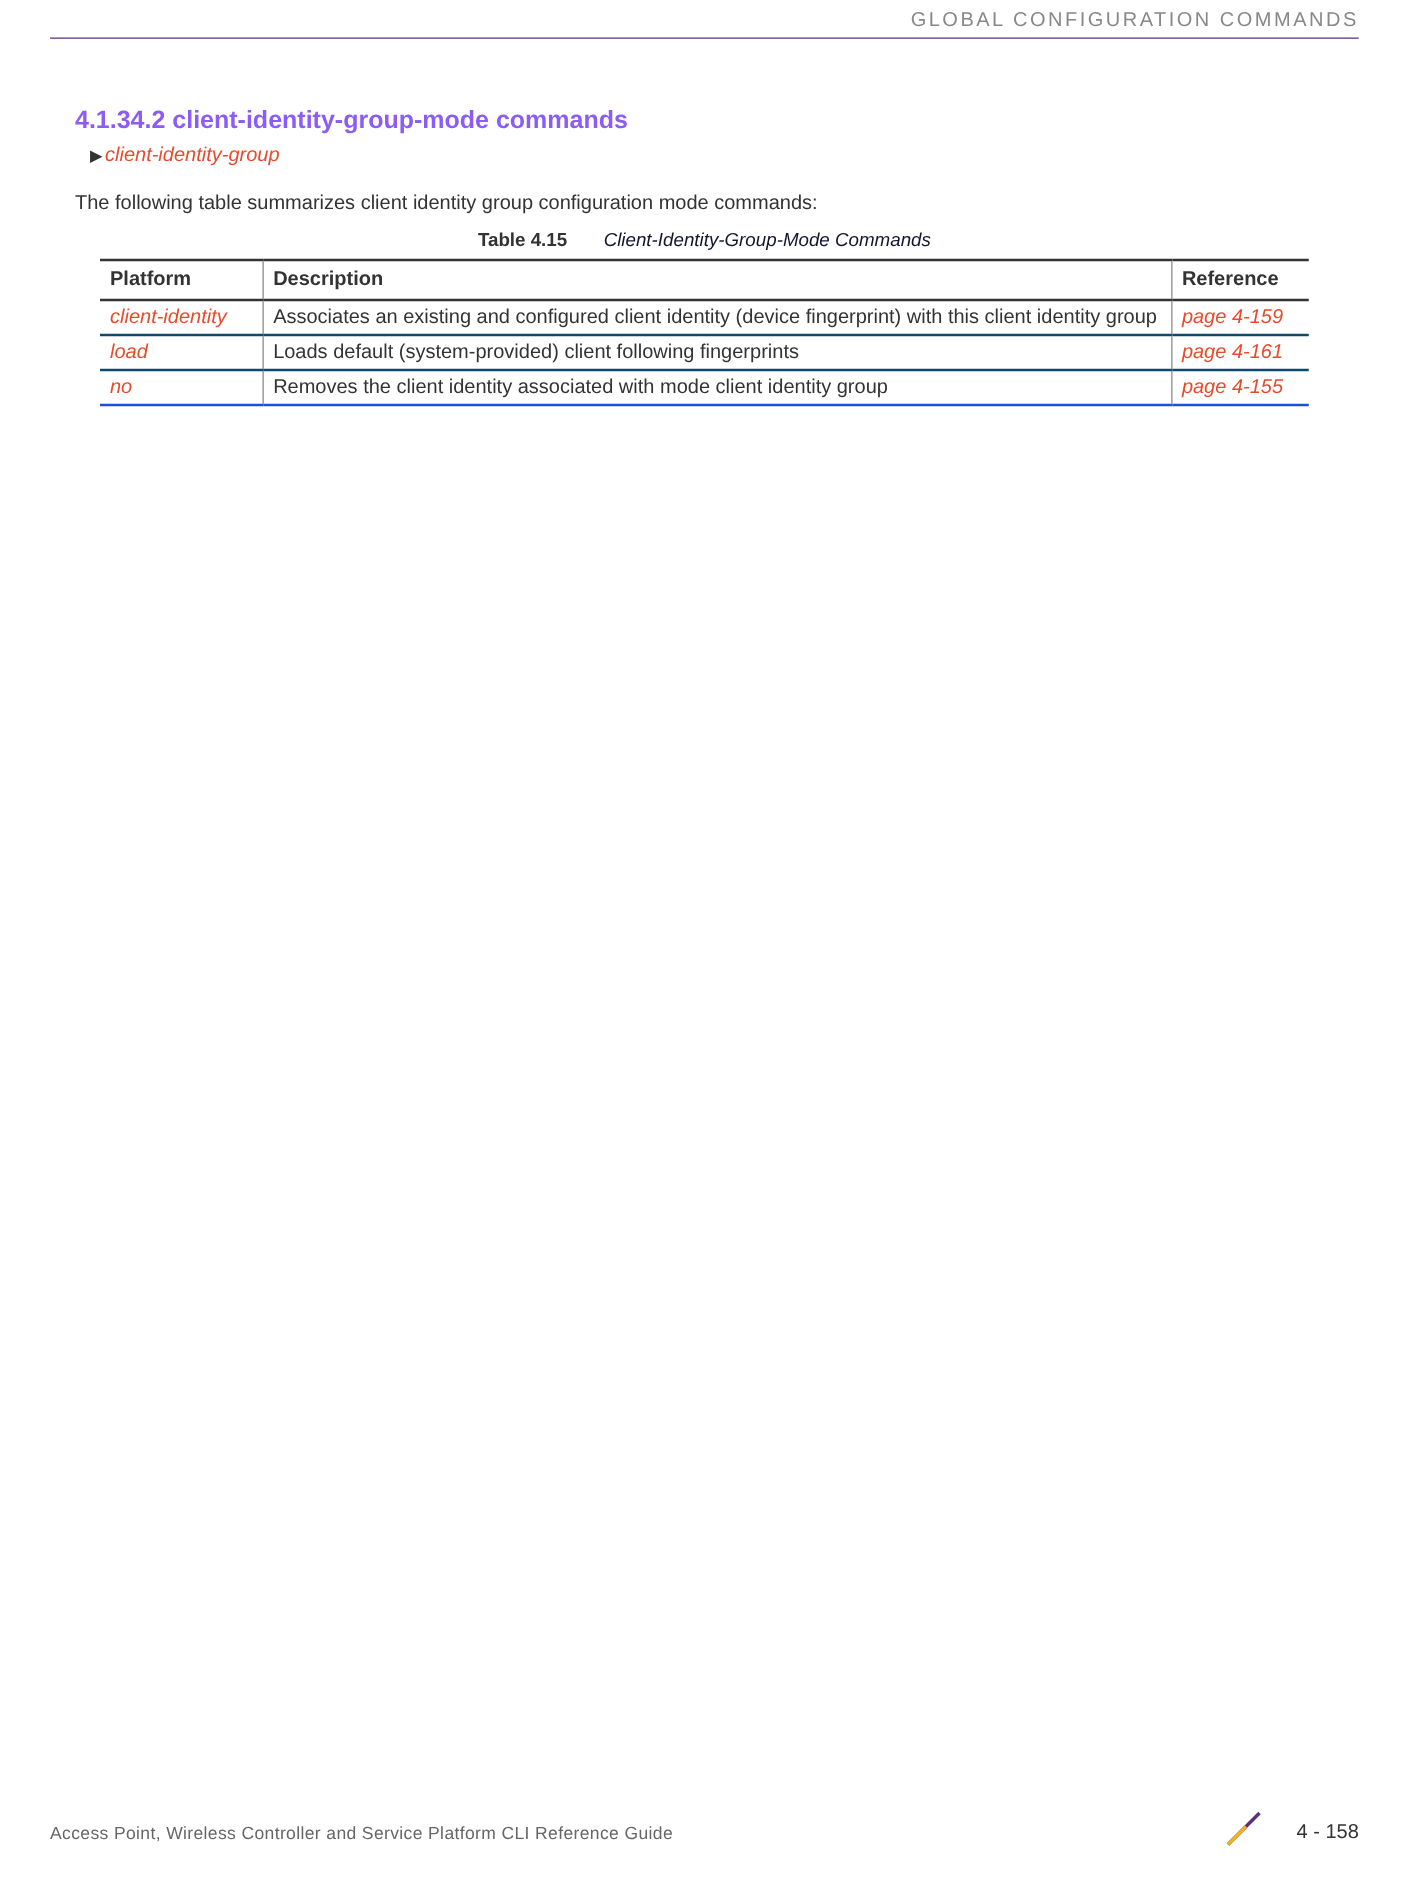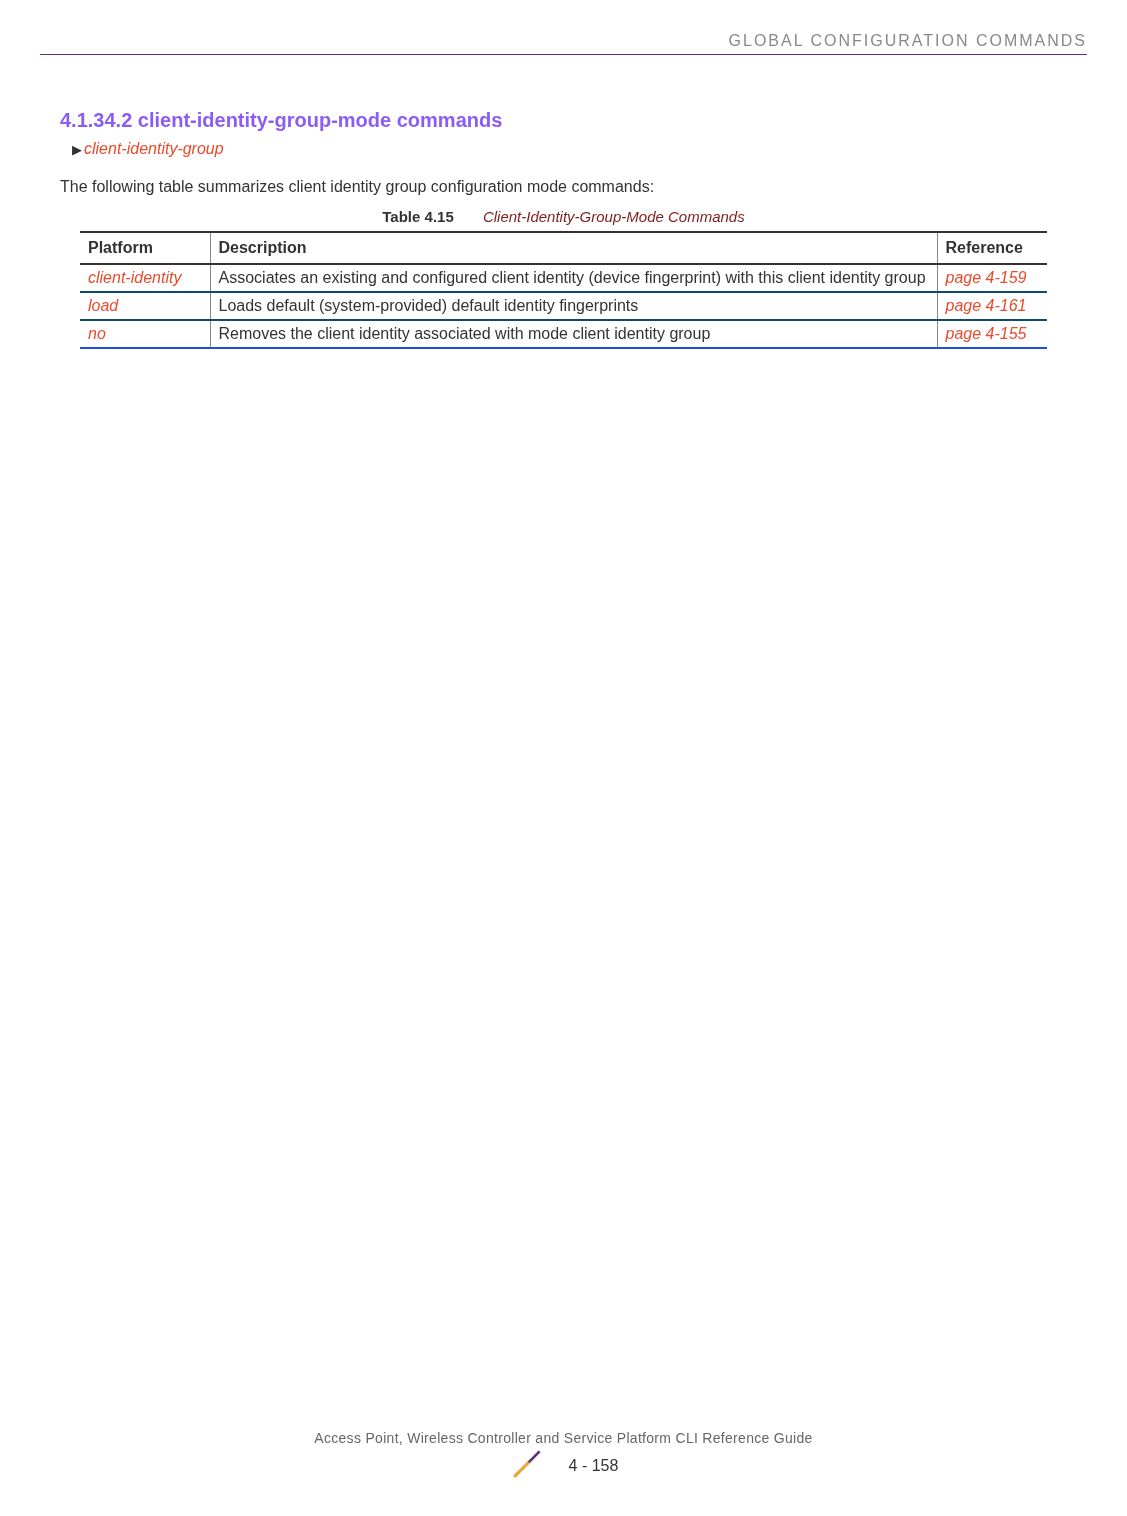--- a/index.html
+++ b/index.html
@@ -10,21 +10,21 @@
     body {
       font-family: Arial, Helvetica, sans-serif;
       background: #fff;
       width: 1127px;
       height: 1516px;
       position: relative;
       color: #333;
     }
     .page-header {
       text-align: right;
-      padding: 32px 40px 4px;
+      padding: 8px 40px 4px;
       font-size: 16px;
       letter-spacing: 2px;
       color: #888;
       font-weight: 300;
     }
     .header-rule {
       margin: 0 40px 4px 40px;
       border: none;
       border-top: 1.5px solid #5b2e7e;
     }
@@ -59,21 +59,21 @@
       text-align: center;
       font-size: 15px;
       margin-bottom: 6px;
     }
     .table-caption-label {
       font-weight: bold;
       color: #333;
     }
     .table-caption-title {
       font-style: italic;
-      color: #7f1d1d;
+      color: #0f172a;
       margin-left: 25px;
     }
     table.cmd-table {
       width: 100%;
       border-collapse: collapse;
       margin-left: 20px;
       margin-right: 20px;
       width: calc(100% - 40px);
     }
     table.cmd-table th {
@@ -123,21 +123,20 @@
     .col-ref { width: 110px; }
     .footer {
       position: absolute;
       bottom: 30px;
       left: 0;
       right: 0;
       padding: 0 40px;
       display: flex;
       align-items: center;
       justify-content: space-between;
-      flex-direction: column;
     }
     .footer-left {
       font-size: 14px;
       color: #666;
       letter-spacing: 0.3px;
     }
     .footer-right {
       display: flex;
       align-items: center;
       gap: 24px;
@@ -180,21 +179,21 @@
       </tr>
     </thead>
     <tbody>
       <tr>
         <td class="cmd-cell">client-identity</td>
         <td>Associates an existing and configured client identity (device fingerprint) with this client identity group</td>
         <td class="ref-cell">page 4-159</td>
       </tr>
       <tr>
         <td class="cmd-cell">load</td>
-        <td>Loads default (system-provided) default identity fingerprints</td>
+        <td>Loads default (system-provided) client following fingerprints</td>
         <td class="ref-cell">page 4-161</td>
       </tr>
       <tr>
         <td class="cmd-cell">no</td>
         <td>Removes the client identity associated with mode client identity group</td>
         <td class="ref-cell">page 4-155</td>
       </tr>
     </tbody>
   </table>
 

